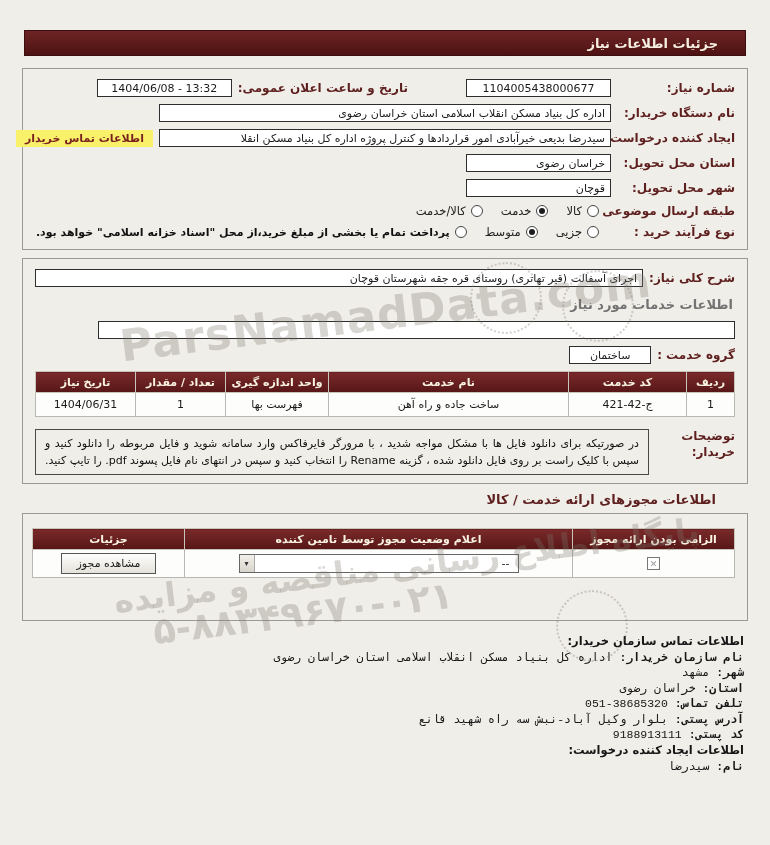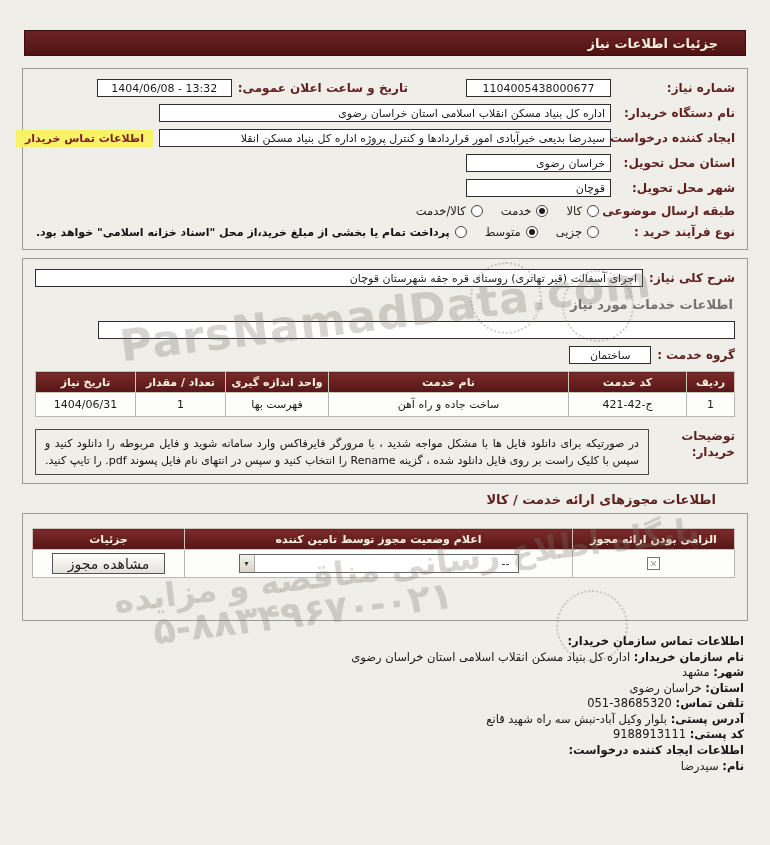--- a/index.html
+++ b/index.html
@@ -146,30 +146,30 @@
     width:15px; height:100%;
     background:linear-gradient(#f2f0ea,#d8d5cc);
     border-right:1px solid #aaa;
     display:flex; align-items:center; justify-content:center;
     font-size:8px; color:#333;
   }
   .btn {
     border:1px solid #555;
     background:linear-gradient(#fefefe,#e4e2da);
     padding:2px 15px;
-    font-size:14px;
+    font-size:11px;
     font-family:inherit;
     color:#222;
     height:21px;
     cursor:pointer;
   }
 
   
   .contact { margin:14px 26px 0 26px; font-size:11.5px; line-height:1.18; color:#161616; }
-  .cline { margin-bottom:2px; }
+  .cline { margin-bottom:2px;font-family:Liberation Mono, monospace; }
   .cl { font-weight:bold; }
   .ctitle { font-weight:bold; margin-bottom:2px; }
 
   
   .wm {
     position:absolute;
     color:rgba(125,119,108,0.30);
     font-weight:bold;
     pointer-events:none;
     z-index:9;

